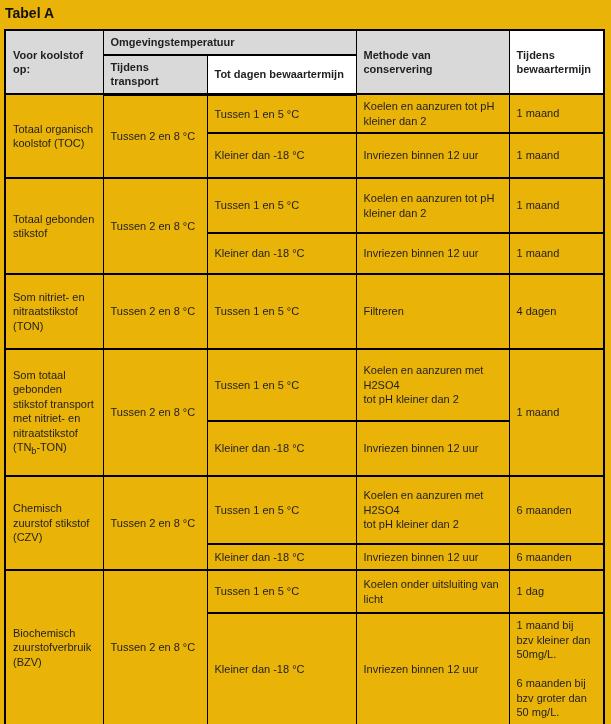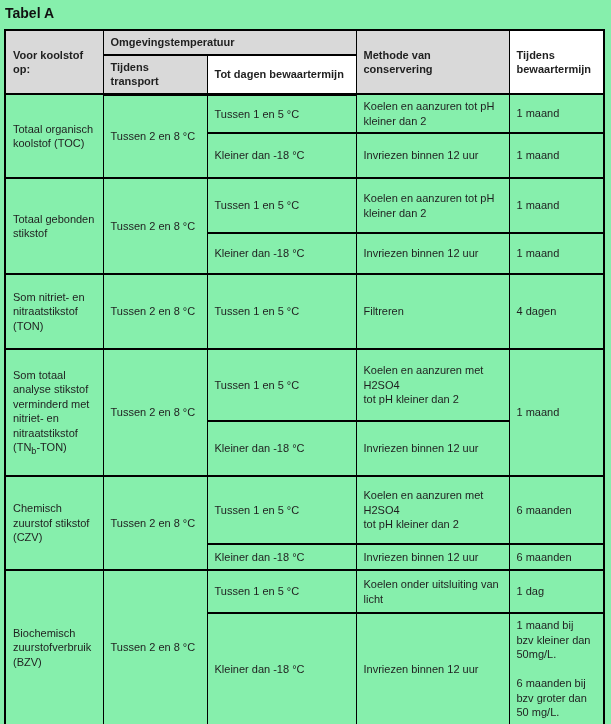--- a/index.html
+++ b/index.html
@@ -7,21 +7,21 @@
     padding: 0;
     background: #ffffff;
     font-family: "Liberation Sans", "DejaVu Sans", sans-serif;
     color: #1f1f1f;
   }
   .page {
     width: 611px;
     height: 724px;
     box-sizing: border-box;
     padding: 3px 0 0 4px;
-    background: #86efac;
+    background: #eab308;
   }
   .doc-title {
     font-size: 14px;
     font-weight: bold;
     color: #111;
     margin: 2px 0 8px 1px;
   }
   table.conservation {
     border-collapse: collapse;
     table-layout: fixed;
@@ -116,21 +116,21 @@
 
       <tr style="height:75px">
         <td>Som nitriet- en nitraatstikstof (TON)</td>
         <td>Tussen 2 en 8 °C</td>
         <td>Tussen 1 en 5 °C</td>
         <td>Filtreren</td>
         <td>4 dagen</td>
       </tr>
 
       <tr style="height:72px">
-        <td rowspan="2"><span>Som totaal analyse stikstof verminderd met nitriet- en nitraatstikstof (TN</span><sub>b</sub><span>-TON)</span></td>
+        <td rowspan="2"><span>Som totaal gebonden stikstof transport met nitriet- en nitraatstikstof (TN</span><sub>b</sub><span>-TON)</span></td>
         <td rowspan="2">Tussen 2 en 8 °C</td>
         <td>Tussen 1 en 5 °C</td>
         <td>Koelen en aanzuren met
 H2SO4
 tot pH kleiner dan 2</td>
         <td rowspan="2">1 maand</td>
       </tr>
       <tr style="height:55px">
         <td>Kleiner dan -18 °C</td>
         <td>Invriezen binnen 12 uur</td>

